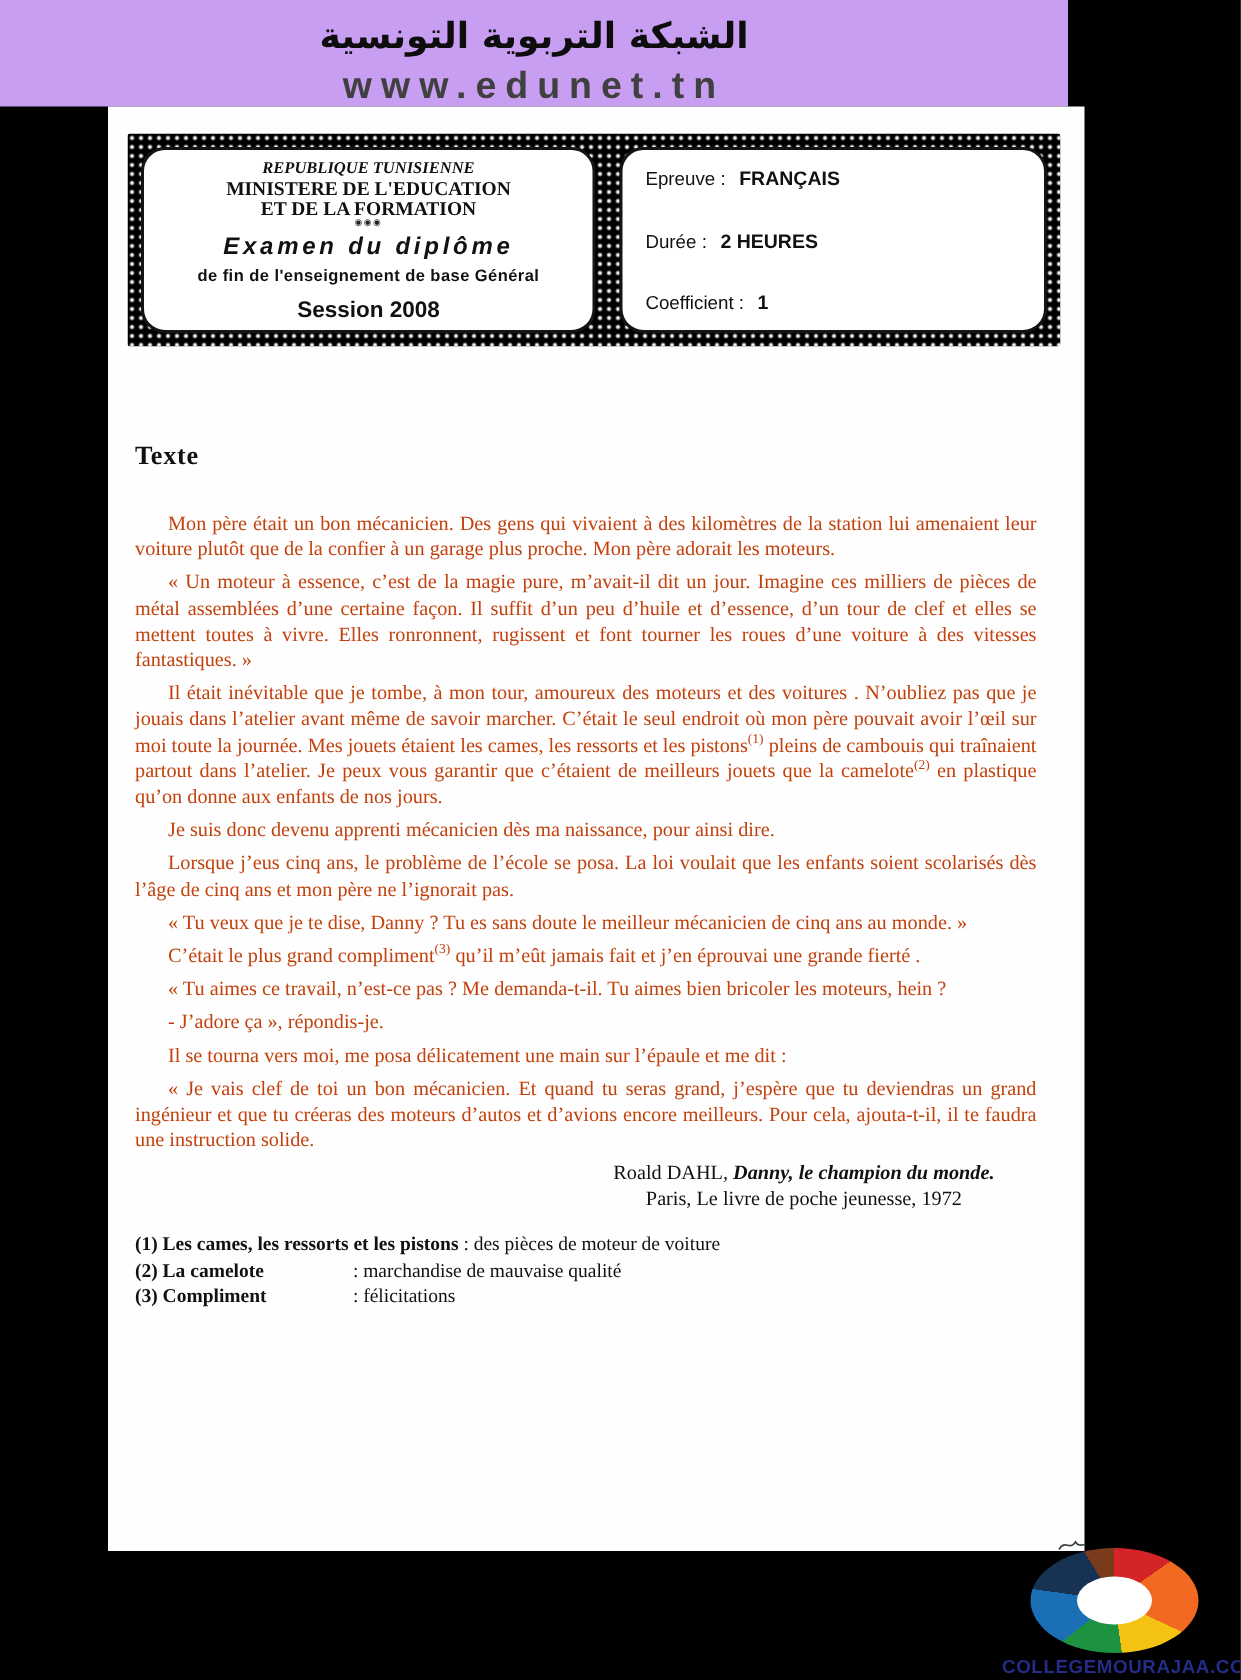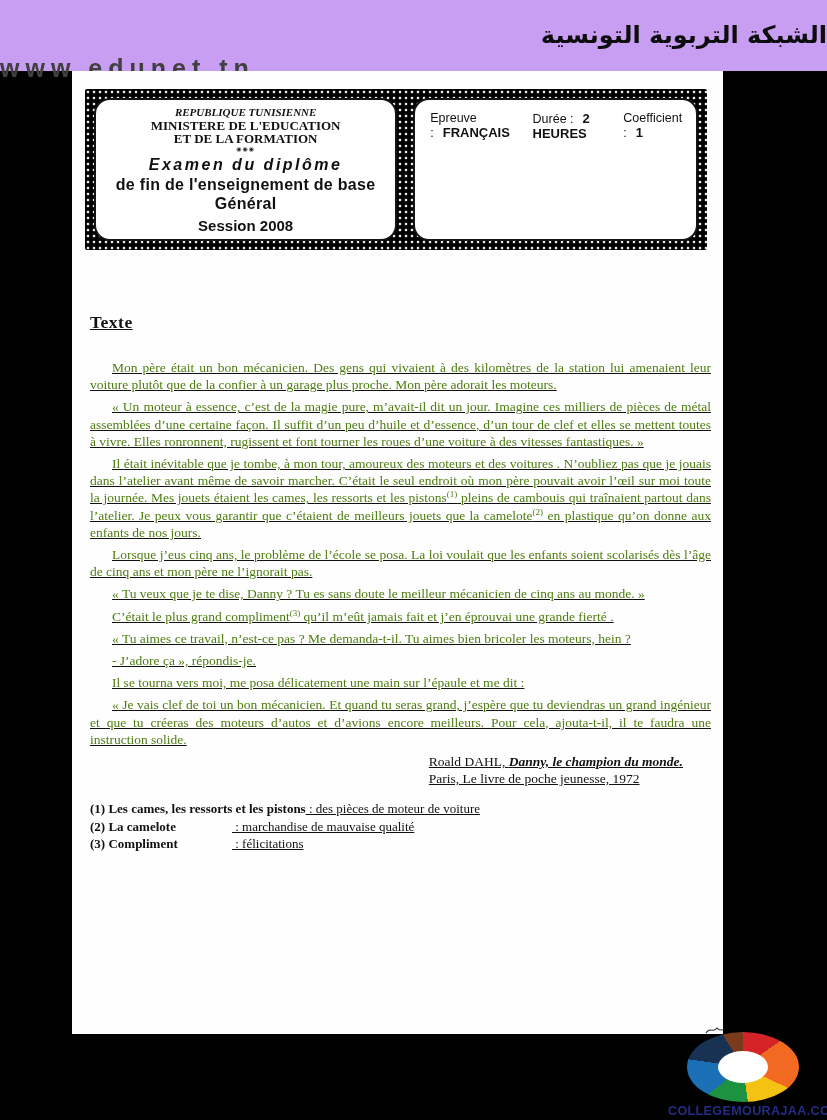--- a/index.html
+++ b/index.html
@@ -5,22 +5,22 @@
 <style>
   * { margin:0; padding:0; box-sizing:border-box; }
   html,body { background:#000; }
   .stage {
     position:relative; width:827px; height:1120px;
     background:#000; overflow:hidden;
     font-family:"Liberation Serif", serif; color:#111;
   }
   
   .banner {
-    position:absolute; top:0; left:0; width:827px; height:71px;
-    background:#c89ef2; padding-top:18px;
+    position:absolute; top:0; left:0; width:712px; height:71px;
+    background:#c89ef2; text-align:center; padding-top:7px;
   }
   .banner-arabic {
     font-family:"DejaVu Sans", sans-serif; font-weight:bold;
     font-size:24px; line-height:34px; color:#0d0d0d;
   }
   .banner-url {
     font-family:"Liberation Sans", sans-serif; font-weight:bold;
     font-size:25px; line-height:32px; letter-spacing:6px; color:#404040;
   }
   
@@ -33,43 +33,43 @@
     margin:18px 16px 0 13px;
     background-color:#000;
     background-image:radial-gradient(circle, rgba(255,255,255,.92) 1px, transparent 1.7px);
     background-size:6px 6px;
     padding:9px;
     display:flex; gap:16px;
     border-radius:2px;
   }
   .exam-inner { background:#fff; border:2px solid #141414; border-radius:16px; }
   .exam-left  { flex:1.13; text-align:center; padding:6px 4px 4px; }
-  .exam-right { flex:1; padding:11px 8px 11px 15px; display:flex; flex-direction:row; justify-content:space-between; }
+  .exam-right { flex:1; padding:11px 8px 11px 15px; display:flex; flex-direction:column; justify-content:space-between; }
   .hdr-republic { font-family:"Liberation Serif",serif; font-style:italic; font-weight:bold; font-size:11px; line-height:13px; }
   .hdr-ministry { font-family:"Liberation Serif",serif; font-weight:bold; font-size:13px; line-height:13px; }
   .hdr-ornament { font-size:6px; line-height:8px; letter-spacing:1px; color:#222; }
   .hdr-exam1 { font-family:"Liberation Sans",sans-serif; font-weight:bold; font-size:16px; line-height:20px; letter-spacing:2.5px; margin-top:2px;font-style:italic; }
-  .hdr-exam2 { font-family:"Liberation Sans",sans-serif; font-weight:bold; font-size:16px; line-height:19px; letter-spacing:0.3px; }
+  .hdr-exam2 { font-family:"Liberation Sans",sans-serif; font-weight:bold; font-size:11px; line-height:19px; letter-spacing:0.3px; }
   .hdr-session { font-family:"Liberation Sans",sans-serif; font-weight:bold; font-size:15px; line-height:19px; margin-top:3px; }
   .hdr-row { font-family:"Liberation Sans",sans-serif; font-size:12.5px; }
   .hdr-lbl { font-weight:normal; }
   .hdr-val { font-weight:bold; margin-left:9px; font-size:13px; }
   
-  .content { padding:0 12px 0 18px;text-decoration:underline; }
+  .content { padding:0 32px 0 18px; }
   .texte-title {
     font-family:"Liberation Serif",serif; font-weight:bold;
     font-size:17.5px; margin:62px 0 26px 0; letter-spacing:0.5px;
   }
   .para {
     font-size:13.5px; line-height:17.2px; text-align:justify;
-    text-indent:22px; margin:0 0 5px 0; color:#4d7c0f;
+    text-indent:22px; margin:0 0 5px 0; color:#c2410c;
   }
   .fnref { font-size:9px; line-height:0; vertical-align:super; }
   .attribution {
-    width:fit-content; margin:5px 28px 0 auto; text-align:left;
+    width:fit-content; margin:5px 28px 0 auto; text-align:center;
     font-size:13.5px; line-height:17px;
   }
   .attr-title { font-weight:bold; font-style:italic; }
   .footnotes { margin-top:13px; font-size:13px; line-height:17.5px; }
   .fn-row { white-space:nowrap; }
   .fn-term { display:inline-block; min-width:142px; font-weight:bold; }
   .fn-def  { font-weight:normal; }
   
   .scribble { position:absolute; left:632px; top:952px; }
   
@@ -122,20 +122,21 @@
       </div>
     </div>
 
     <div class="content">
       <div class="texte-title">Texte</div>
 
       <div>
           <p class="para">Mon père était un bon mécanicien. Des gens qui vivaient à des kilomètres de la station lui amenaient leur voiture plutôt que de la confier à un garage plus proche. Mon père adorait les moteurs.</p>
           <p class="para">« Un moteur à essence, c’est de la magie pure, m’avait-il dit un jour. Imagine ces milliers de pièces de métal assemblées d’une certaine façon. Il suffit d’un peu d’huile et d’essence, d’un tour de clef et elles se mettent toutes à vivre. Elles ronronnent, rugissent et font tourner les roues d’une voiture à des vitesses fantastiques. »</p>
           <p class="para">Il était inévitable que je tombe, à mon tour, amoureux des moteurs et des voitures . N’oubliez pas que je jouais dans l’atelier avant même de savoir marcher. C’était le seul endroit où mon père pouvait avoir l’œil sur moi toute la journée. Mes jouets étaient les cames, les ressorts et les pistons<sup class="fnref">(1)</sup> pleins de cambouis qui traînaient partout dans l’atelier. Je peux vous garantir que c’étaient de meilleurs jouets que la camelote<sup class="fnref">(2)</sup> en plastique qu’on donne aux enfants de nos jours.</p>
+          <p class="para">Je suis donc devenu apprenti mécanicien dès ma naissance, pour ainsi dire.</p>
           <p class="para">Lorsque j’eus cinq ans, le problème de l’école se posa. La loi voulait que les enfants soient scolarisés dès l’âge de cinq ans et mon père ne l’ignorait pas.</p>
           <p class="para">« Tu veux que je te dise, Danny ? Tu es sans doute le meilleur mécanicien de cinq ans au monde. »</p>
           <p class="para">C’était le plus grand compliment<sup class="fnref">(3)</sup> qu’il m’eût jamais fait et j’en éprouvai une grande fierté .</p>
           <p class="para">« Tu aimes ce travail, n’est-ce pas ? Me demanda-t-il. Tu aimes bien bricoler les moteurs, hein ?</p>
           <p class="para">- J’adore ça », répondis-je.</p>
           <p class="para">Il se tourna vers moi, me posa délicatement une main sur l’épaule et me dit :</p>
           <p class="para">« Je vais clef de toi un bon mécanicien. Et quand tu seras grand, j’espère que tu deviendras un grand ingénieur et que tu créeras des moteurs d’autos et d’avions encore meilleurs. Pour cela, ajouta-t-il, il te faudra une instruction solide.</p>
         </div>
 
       <div class="attribution">

